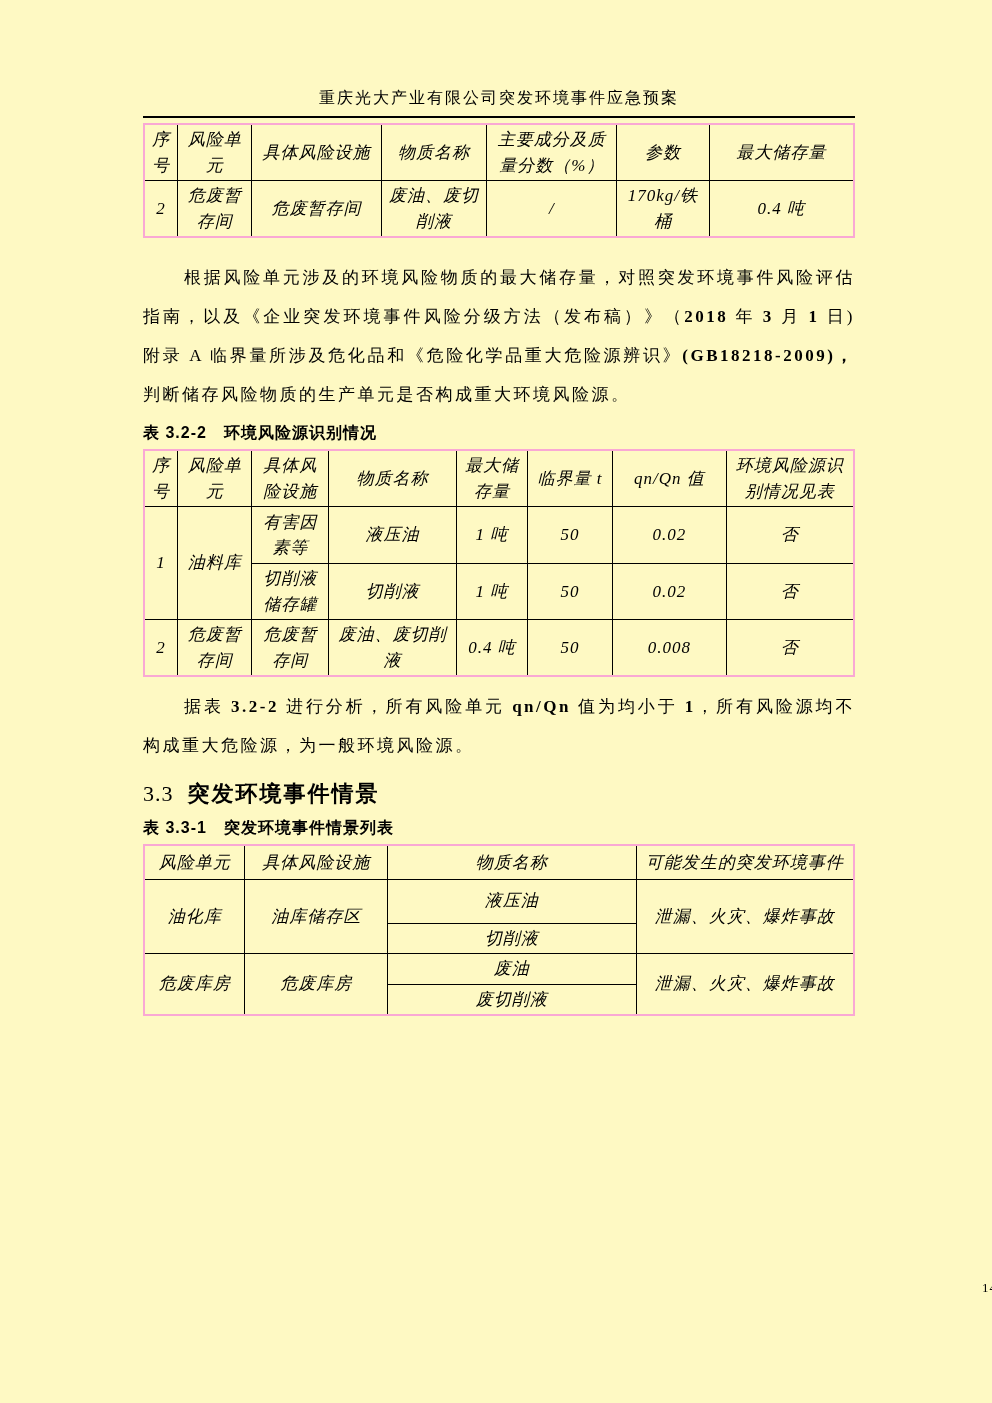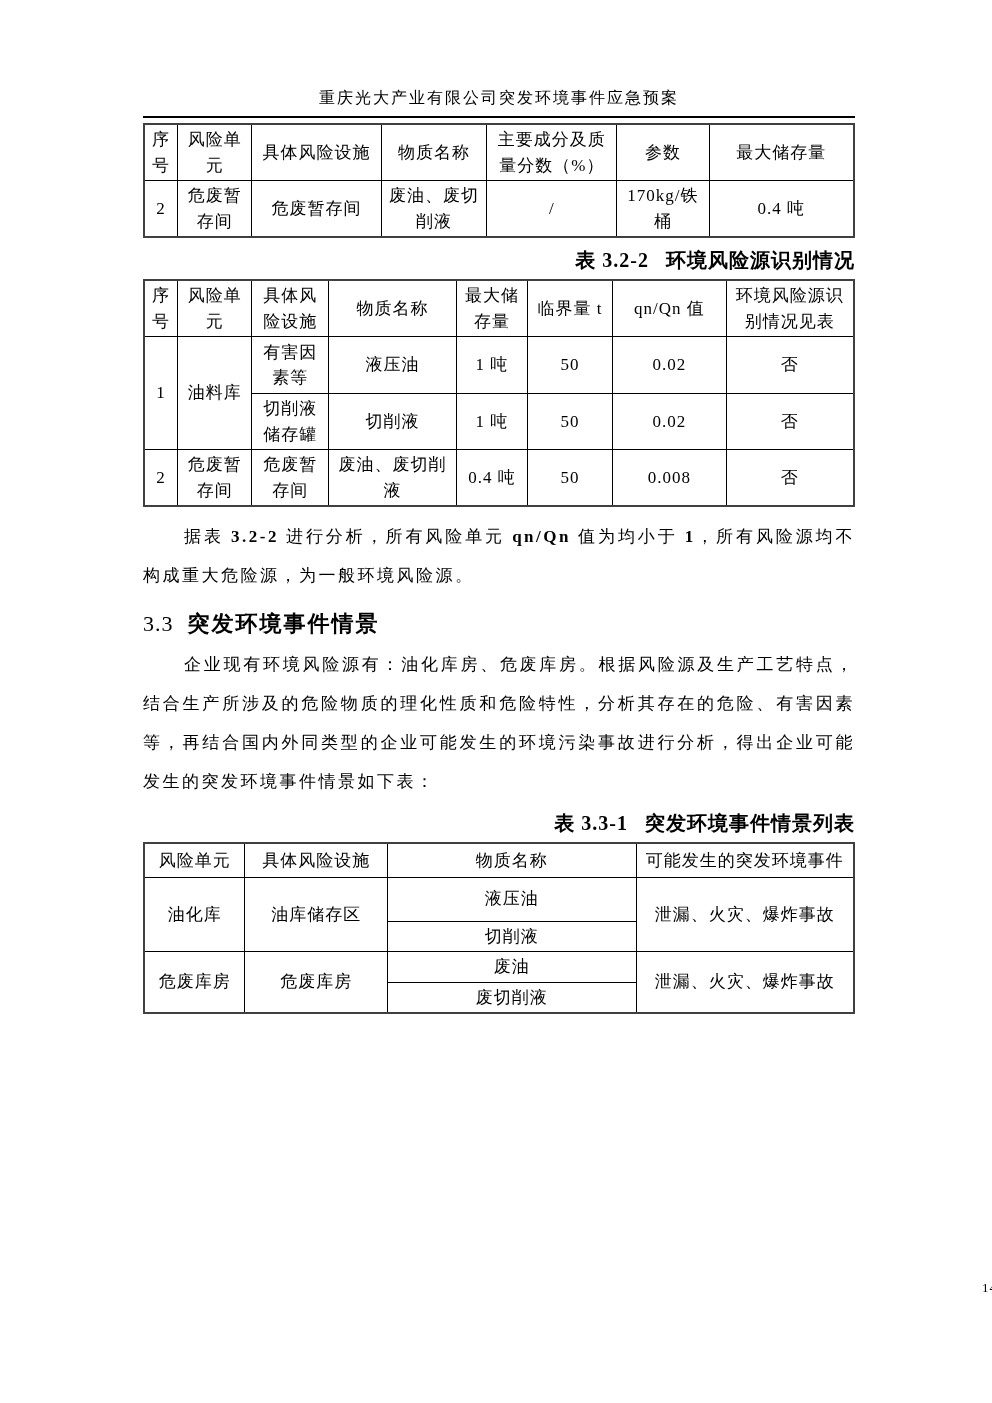--- a/index.html
+++ b/index.html
@@ -1,49 +1,49 @@
 <!DOCTYPE html>
 <html><head>
 <meta charset="utf-8">
 <style>
   html,body { margin:0; padding:0; background:#e8e8e8; }
   .page {
-    width:992px; height:1403px; background:#ffffff; position:relative;
+    width:992px; height:1403px; background:#fef9c3; position:relative;
     margin:0 auto; overflow:hidden; color:#000;
     font-family:"Liberation Serif","DejaVu Serif",serif;
   }
   .content { position:absolute; left:143px; top:0; width:712px; }
 
   .doc-header {
     margin-top:88px; text-align:center; font-size:16px; letter-spacing:2px;
     padding-bottom:7px; border-bottom:2px solid #000;
   }
 
-  table { width:100%; border-collapse:collapse; table-layout:fixed; border:2px solid #404040; }
+  table { width:100%; border-collapse:collapse; table-layout:fixed; border:2px solid #f9a8d4;font-style:italic; }
   td, th {
     border:1px solid #000; text-align:center; vertical-align:middle;
     font-weight:normal; font-size:17px; letter-spacing:1px; line-height:1.5;
     padding:2px; overflow:hidden; word-break:break-all;
   }
 
   .tbl-a { margin-top:5px; }
   .tbl-a tr.hdr  { height:56px; }
   .tbl-a tr.row1 { height:50px; }
 
   .para {
     font-size:17px; line-height:39px; letter-spacing:2.5px;
     text-align:justify; text-indent:41px; margin:0;
   }
   .para b { font-weight:bold; }
   .mt-lg { margin-top:20px; }
   .mt-md { margin-top:10px; }
 
   .caption {
-    text-align:right; font-size:20px; font-weight:bold; letter-spacing:1px;
-    font-family:Liberation Serif, serif;
+    text-align:left; font-size:16px; font-weight:bold; letter-spacing:1px;
+    font-family:Liberation Sans, sans-serif;
     margin:9px 0 5px 0;
   }
   .caption .cap-label { margin-right:17px; }
 
   .tbl-b tr.hdr  { height:54px; }
   .tbl-b tr.rowA { height:57px; }
   .tbl-b tr.rowB { height:55px; }
   .tbl-b tr.rowC { height:52px; }
 
   .note { font-size:14px; letter-spacing:0.5px; margin:3px 0 0 0; text-align:left; }
@@ -100,20 +100,21 @@
         <td>危废暂存间</td>
         <td>危废暂存间</td>
         <td>废油、废切削液</td>
         <td>/</td>
         <td>170kg/铁桶</td>
         <td>0.4 吨</td>
       </tr>
     </tbody>
       </table>
 
+    <p class="para mt-lg"><span>根据风险单元涉及的环境风险物质的最大储存量，对照突发环境事件风险评估指南，以及《企业突发环境事件风险分级方法（发布稿）》（</span><b>2018</b><span> 年 </span><b>3</b><span> 月 </span><b>1</b><span> 日)附录 A 临界量所涉及危化品和《危险化学品重大危险源辨识》</span><b>(GB18218-2009)，</b><span>判断储存风险物质的生产单元是否构成重大环境风险源。</span></p>
 
 
     <div class="caption"><span class="cap-label">表 3.2-2</span><span>环境风险源识别情况</span></div>
 
     <table class="tbl-b">
       <colgroup>
         <col style="width:4.7%">
           <col style="width:10.5%">
           <col style="width:10.8%">
           <col style="width:18.0%">
@@ -163,21 +164,20 @@
       </tr>
     </tbody>
       </table>
 
 
     <p class="para mt-md"><span>据表 </span><b>3.2-2</b><span> 进行分析，所有风险单元  </span><b>qn/Qn</b><span> 值为均小于 </span><b>1</b><span>，所有风险源均不构成重大危险源，为一般环境风险源。</span></p>
 
 
     <h2 class="section-heading"><span class="sec-num">3.3</span><span class="sec-title">突发环境事件情景</span></h2>
 
-    <p class="para">企业现有环境风险源有：油化库房、危废库房。根据风险源及生产工艺特点，结合生产所涉及的危险物质的理化性质和危险特性，分析其存在的危险、有害因素等，再结合国内外同类型的企业可能发生的环境污染事故进行分析，得出企业可能发生的突发环境事件情景如下表：</p>
 
     <div class="caption"><span class="cap-label">表 3.3-1</span><span>突发环境事件情景列表</span></div>
 
     <table class="tbl-c">
       <colgroup>
         <col style="width:14.2%">
           <col style="width:20.1%">
           <col style="width:35.0%">
           <col style="width:30.7%">
       </colgroup>

